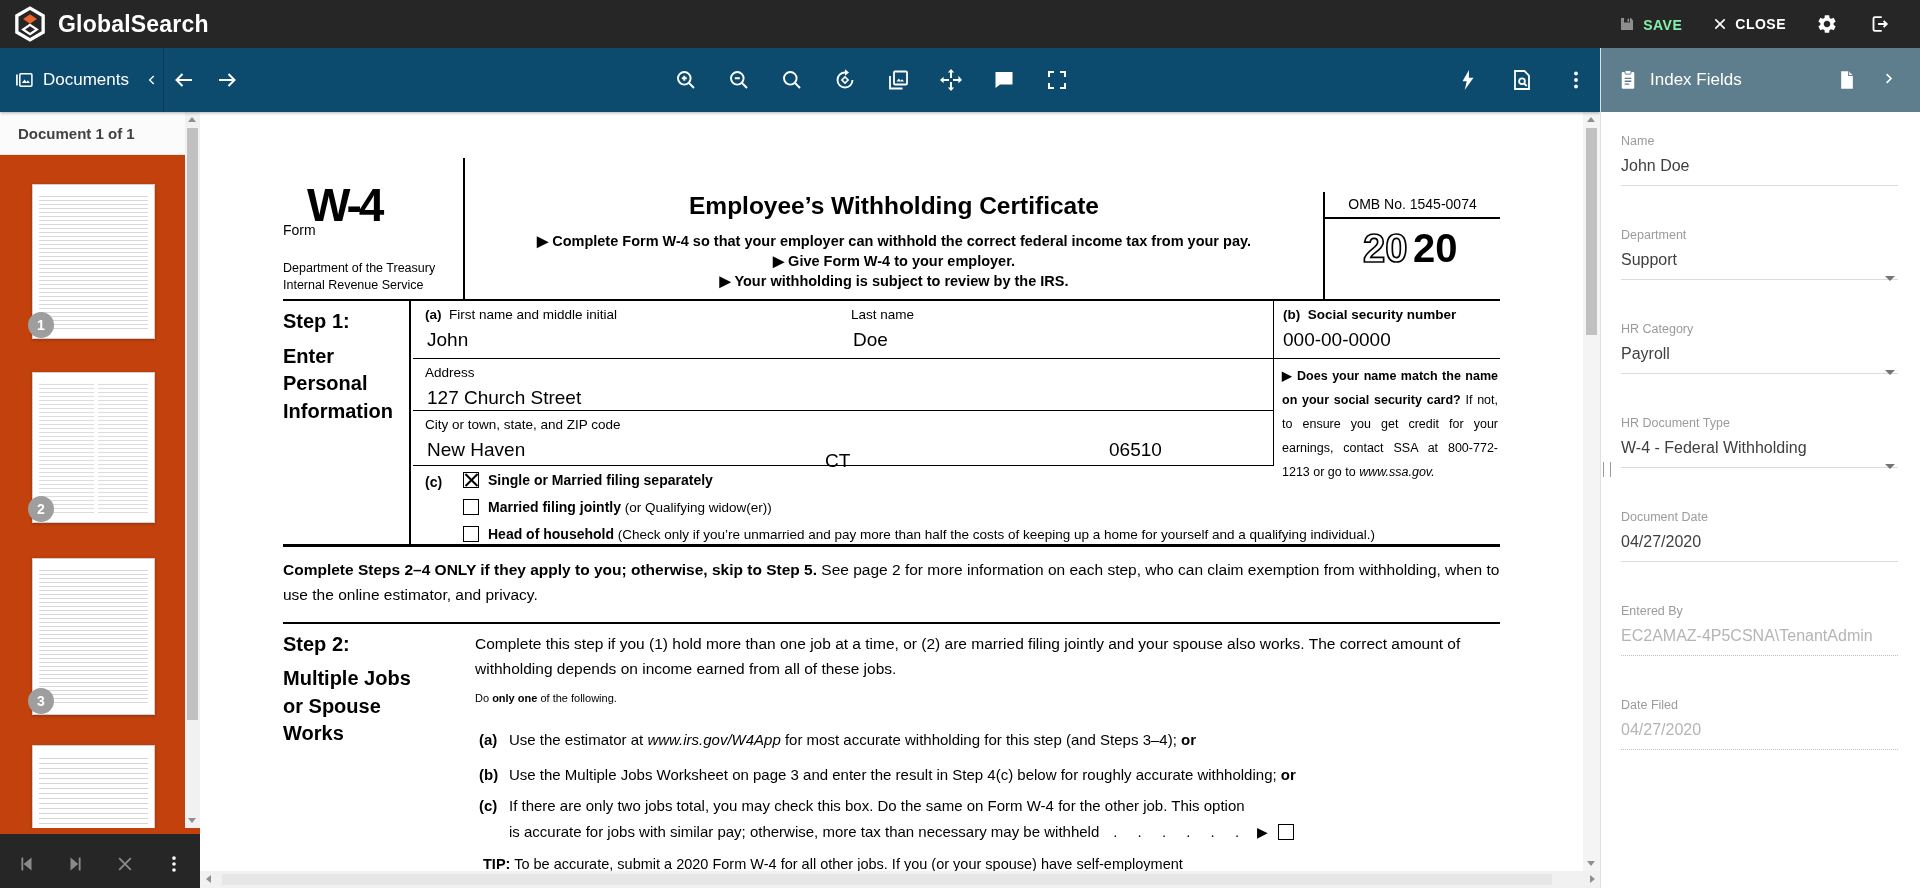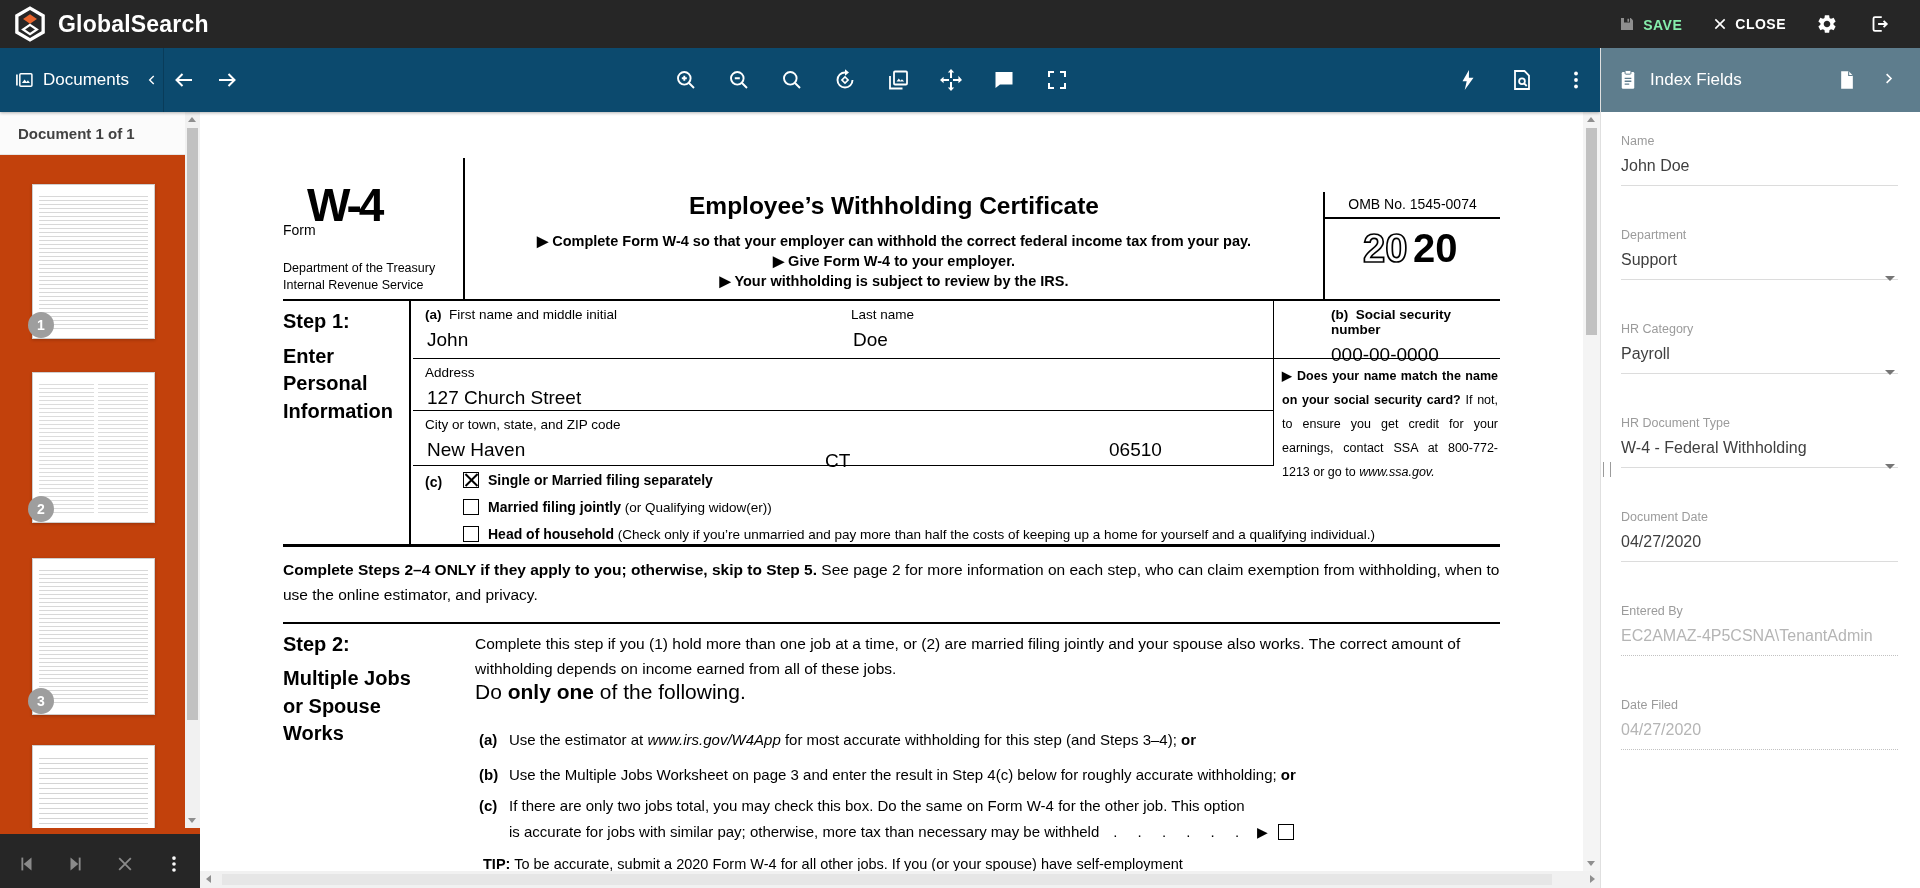--- a/index.html
+++ b/index.html
@@ -110,21 +110,21 @@
 
   .f-step1 { position:absolute; left:0; top:151px; width:1217px; height:246px; border-bottom:3px solid #000; }
   .f-s1-left { position:absolute; left:0; top:0; width:128px; height:100%; border-right:2px solid #000; }
   .f-steplbl { font-size:20px; font-weight:700; line-height:1; }
   .s1a { position:absolute; top:10px; } .s1b { position:absolute; top:45px; }
   .s1c { position:absolute; top:72px; } .s1d { position:absolute; top:100px; }
   .f-s1-main { position:absolute; left:130px; top:0; width:1087px; height:100%; }
   .f-row1 { position:absolute; left:0; top:0; width:100%; height:58px; border-bottom:1.5px solid #000; }
   .f-row2 { position:absolute; left:0; top:58px; width:860px; height:52px; border-bottom:1.5px solid #000; }
   .f-row3 { position:absolute; left:0; top:110px; width:860px; height:55px; border-bottom:1.5px solid #000; }
-  .f-ssncell { position:absolute; left:860px; top:0; width:227px; height:58px; border-left:1.5px solid #000;padding-left:48px; }
+  .f-ssncell { position:absolute; left:860px; top:0; width:227px; height:58px; border-left:1.5px solid #000; }
   .f-notecell { position:absolute; left:860px; top:58px; width:227px; height:107px; border-left:1.5px solid #000;
                 padding:5px 2px 0 8px; font-size:12.5px; line-height:24px; text-align:justify; }
   .f-fieldlabel { font-size:13.5px; padding:6px 0 0 12px; }
   .f-fieldlabel b { font-weight:700; }
   .f-fieldvalue { font-size:19px; padding:7px 0 0 14px; }
   .f-cityvals { position:relative; }
   .f-state { position:absolute; left:412px; top:18px; } .f-zip { position:absolute; left:696px; top:7px; }
   .f-crow { position:absolute; left:0; top:165px; width:100%; height:81px; }
   .f-c-label { position:absolute; left:12px; top:8px; font-size:14px; font-weight:700; }
   .f-check-line { position:absolute; left:50px; display:flex; align-items:flex-start; font-size:13.5px; }
@@ -137,21 +137,21 @@
   .f-midnote { position:absolute; left:0; top:397px; width:1217px; height:77px; border-bottom:2.5px solid #000;
                font-size:15.5px; line-height:25px; padding-top:10px; }
   .f-midnote b { font-weight:700; }
 
   .f-step2 { position:absolute; left:0; top:474px; width:1217px; height:264px; }
   .f-s2-left { position:absolute; left:0; top:0; width:192px; }
   .s2a { position:absolute; top:10px; } .s2b { position:absolute; top:44px; }
   .s2c { position:absolute; top:72px; } .s2d { position:absolute; top:99px; }
   .f-s2-main { position:absolute; left:192px; top:0; width:1025px; }
   .f-s2-intro { position:absolute; top:7px; font-size:15.5px; line-height:25px; }
-  .f-s2-do { position:absolute; top:56px; font-size:21px; }
+  .f-s2-do { position:absolute; top:68px; font-size:11px; }
   .f-item { position:absolute; left:4px; font-size:15px; line-height:26px; }
   .f-item .ilbl { font-weight:700; display:inline-block; width:30px; }
   .f-item i { font-style:italic; }
   .f-item b { font-weight:700; }
   .item-a { top:103px; } .item-b { top:138px; } .item-c { top:169px; }
   .f-c2 { padding-left:30px; display:flex; align-items:center; }
   .f-dots { word-spacing:16px; margin-left:14px; }
   .f-arr { margin-left:18px; font-size:14px; }
   .cb-small { width:16px; height:16px; border:1.8px solid #000; margin-left:10px; flex:none; }
   .f-tip { position:absolute; left:200px; top:232px; font-size:14.5px; white-space:nowrap; }

